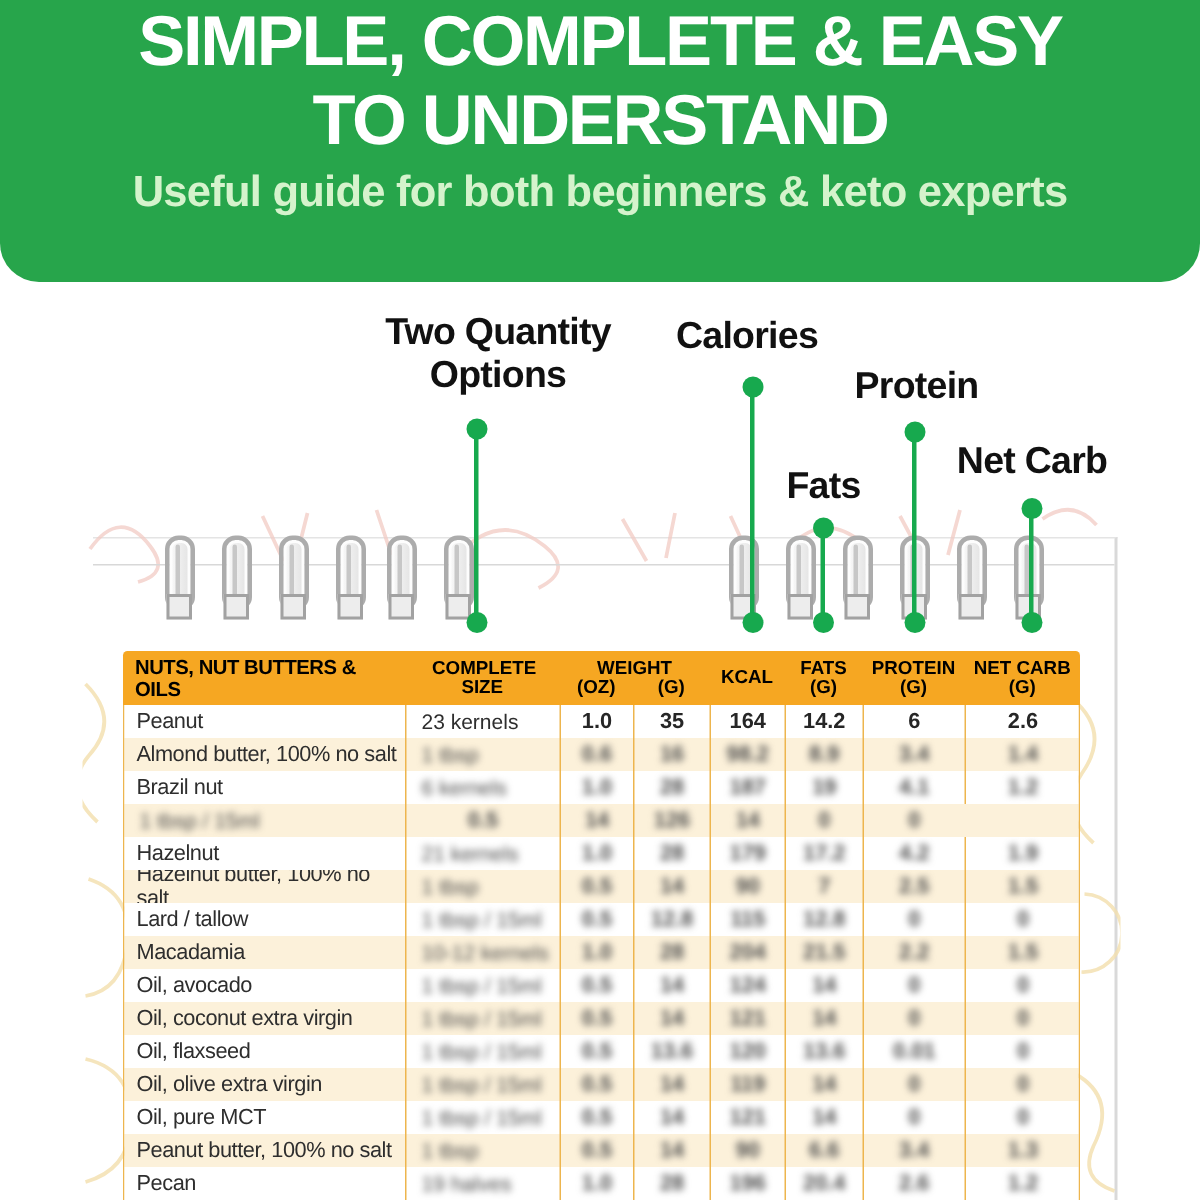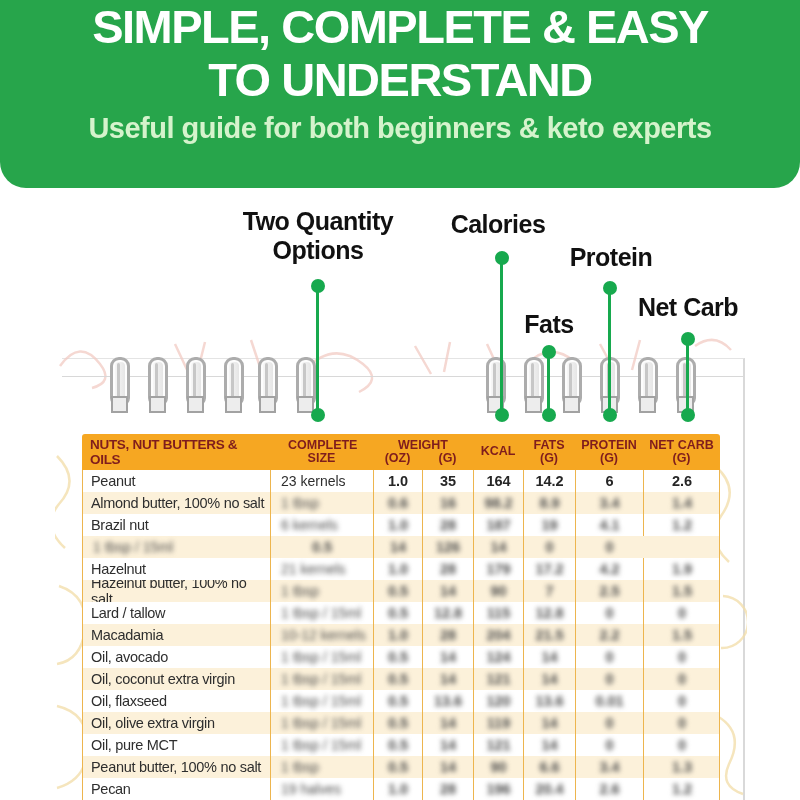--- a/index.html
+++ b/index.html
@@ -12,21 +12,21 @@
           display:flex;flex-direction:column;align-items:center;justify-content:flex-start;
           box-sizing:border-box;}
   .banner .t1,.banner .t2{color:#fff;font-weight:bold;font-size:47px;line-height:53px;
           letter-spacing:-1.5px;white-space:nowrap;}
   .banner .sub{color:var(--subtitle-green,#D5F3CC);font-weight:bold;font-size:29px;
           margin-top:6px;letter-spacing:-0.5px;white-space:nowrap;}
 
   
   .clabel{position:absolute;transform:translateX(-50%);text-align:center;color:#111;
           font-weight:bold;font-size:25px;line-height:29px;letter-spacing:-0.5px;white-space:nowrap;z-index:6;}
-  .lbl-twoqty{left:318px;top:207px;}
+  .lbl-twoqty{left:332px;top:207px;}
   .lbl-calories{left:498px;top:210px;}
   .lbl-protein{left:611px;top:243px;}
   .lbl-fats{left:549px;top:310px;}
   .lbl-netcarb{left:688px;top:293px;}
 
   .cline{position:absolute;width:3px;background:var(--callout-green,#17A94E);z-index:6;}
   .cline::before,.cline::after{content:"";position:absolute;left:-5.5px;width:14px;height:14px;
           border-radius:50%;background:var(--callout-green,#17A94E);}
   .cline::before{top:-7px;} .cline::after{bottom:-7px;}
   .ln-twoqty{left:316px;top:286px;height:129px;}
@@ -47,21 +47,21 @@
         border-radius:9px;background:linear-gradient(to right,#fafafa,#e2e2e2);
         box-shadow:inset 0 0 0 2px #fdfdfd;}
   .ring .loop::after{content:"";position:absolute;top:3px;bottom:3px;left:4px;width:3px;
         background:#c7c7c7;border-radius:2px;}
   .ring .foot{position:absolute;left:1px;bottom:-6px;width:13px;height:13px;background:#ededed;
         border:2px solid #a2a2a2;}
 
   
   .ktable{position:absolute;left:82px;top:434px;width:638px;z-index:4;font-family:"Liberation Sans",sans-serif;}
   .thead{display:grid;grid-template-columns:188px 103px 100px 50px 52px 68px 77px;
-        height:36px;background:var(--header-orange,#F6A722);color:#7f1d1d;font-weight:bold;
+        height:36px;background:var(--header-orange,#F6A722);color:#000000;font-weight:bold;
         border-radius:3px 3px 0 0;align-items:center;text-align:center;}
   .thead .h-food{font-size:13.5px;text-align:left;padding-left:8px;letter-spacing:-0.3px;}
   .thead .hsmall{font-size:12.5px;line-height:13.5px;}
   .h-weight .wlabel{font-size:12.5px;line-height:13px;}
   .h-weight .wunits{display:grid;grid-template-columns:49px 51px;font-size:12.5px;line-height:13px;}
   .tbody{border-left:1px solid var(--border-tan,#EDB54E);border-right:1px solid var(--border-tan,#EDB54E);}
   .trow{display:grid;grid-template-columns:187px 103px 49px 51px 50px 52px 68px 77px;
         height:22px;align-items:center;background:#fff;}
   .trow:nth-child(even){background:var(--row-cream,#FCF1DA);}
   .trow > div{height:22px;display:flex;align-items:center;justify-content:center;overflow:hidden;}

